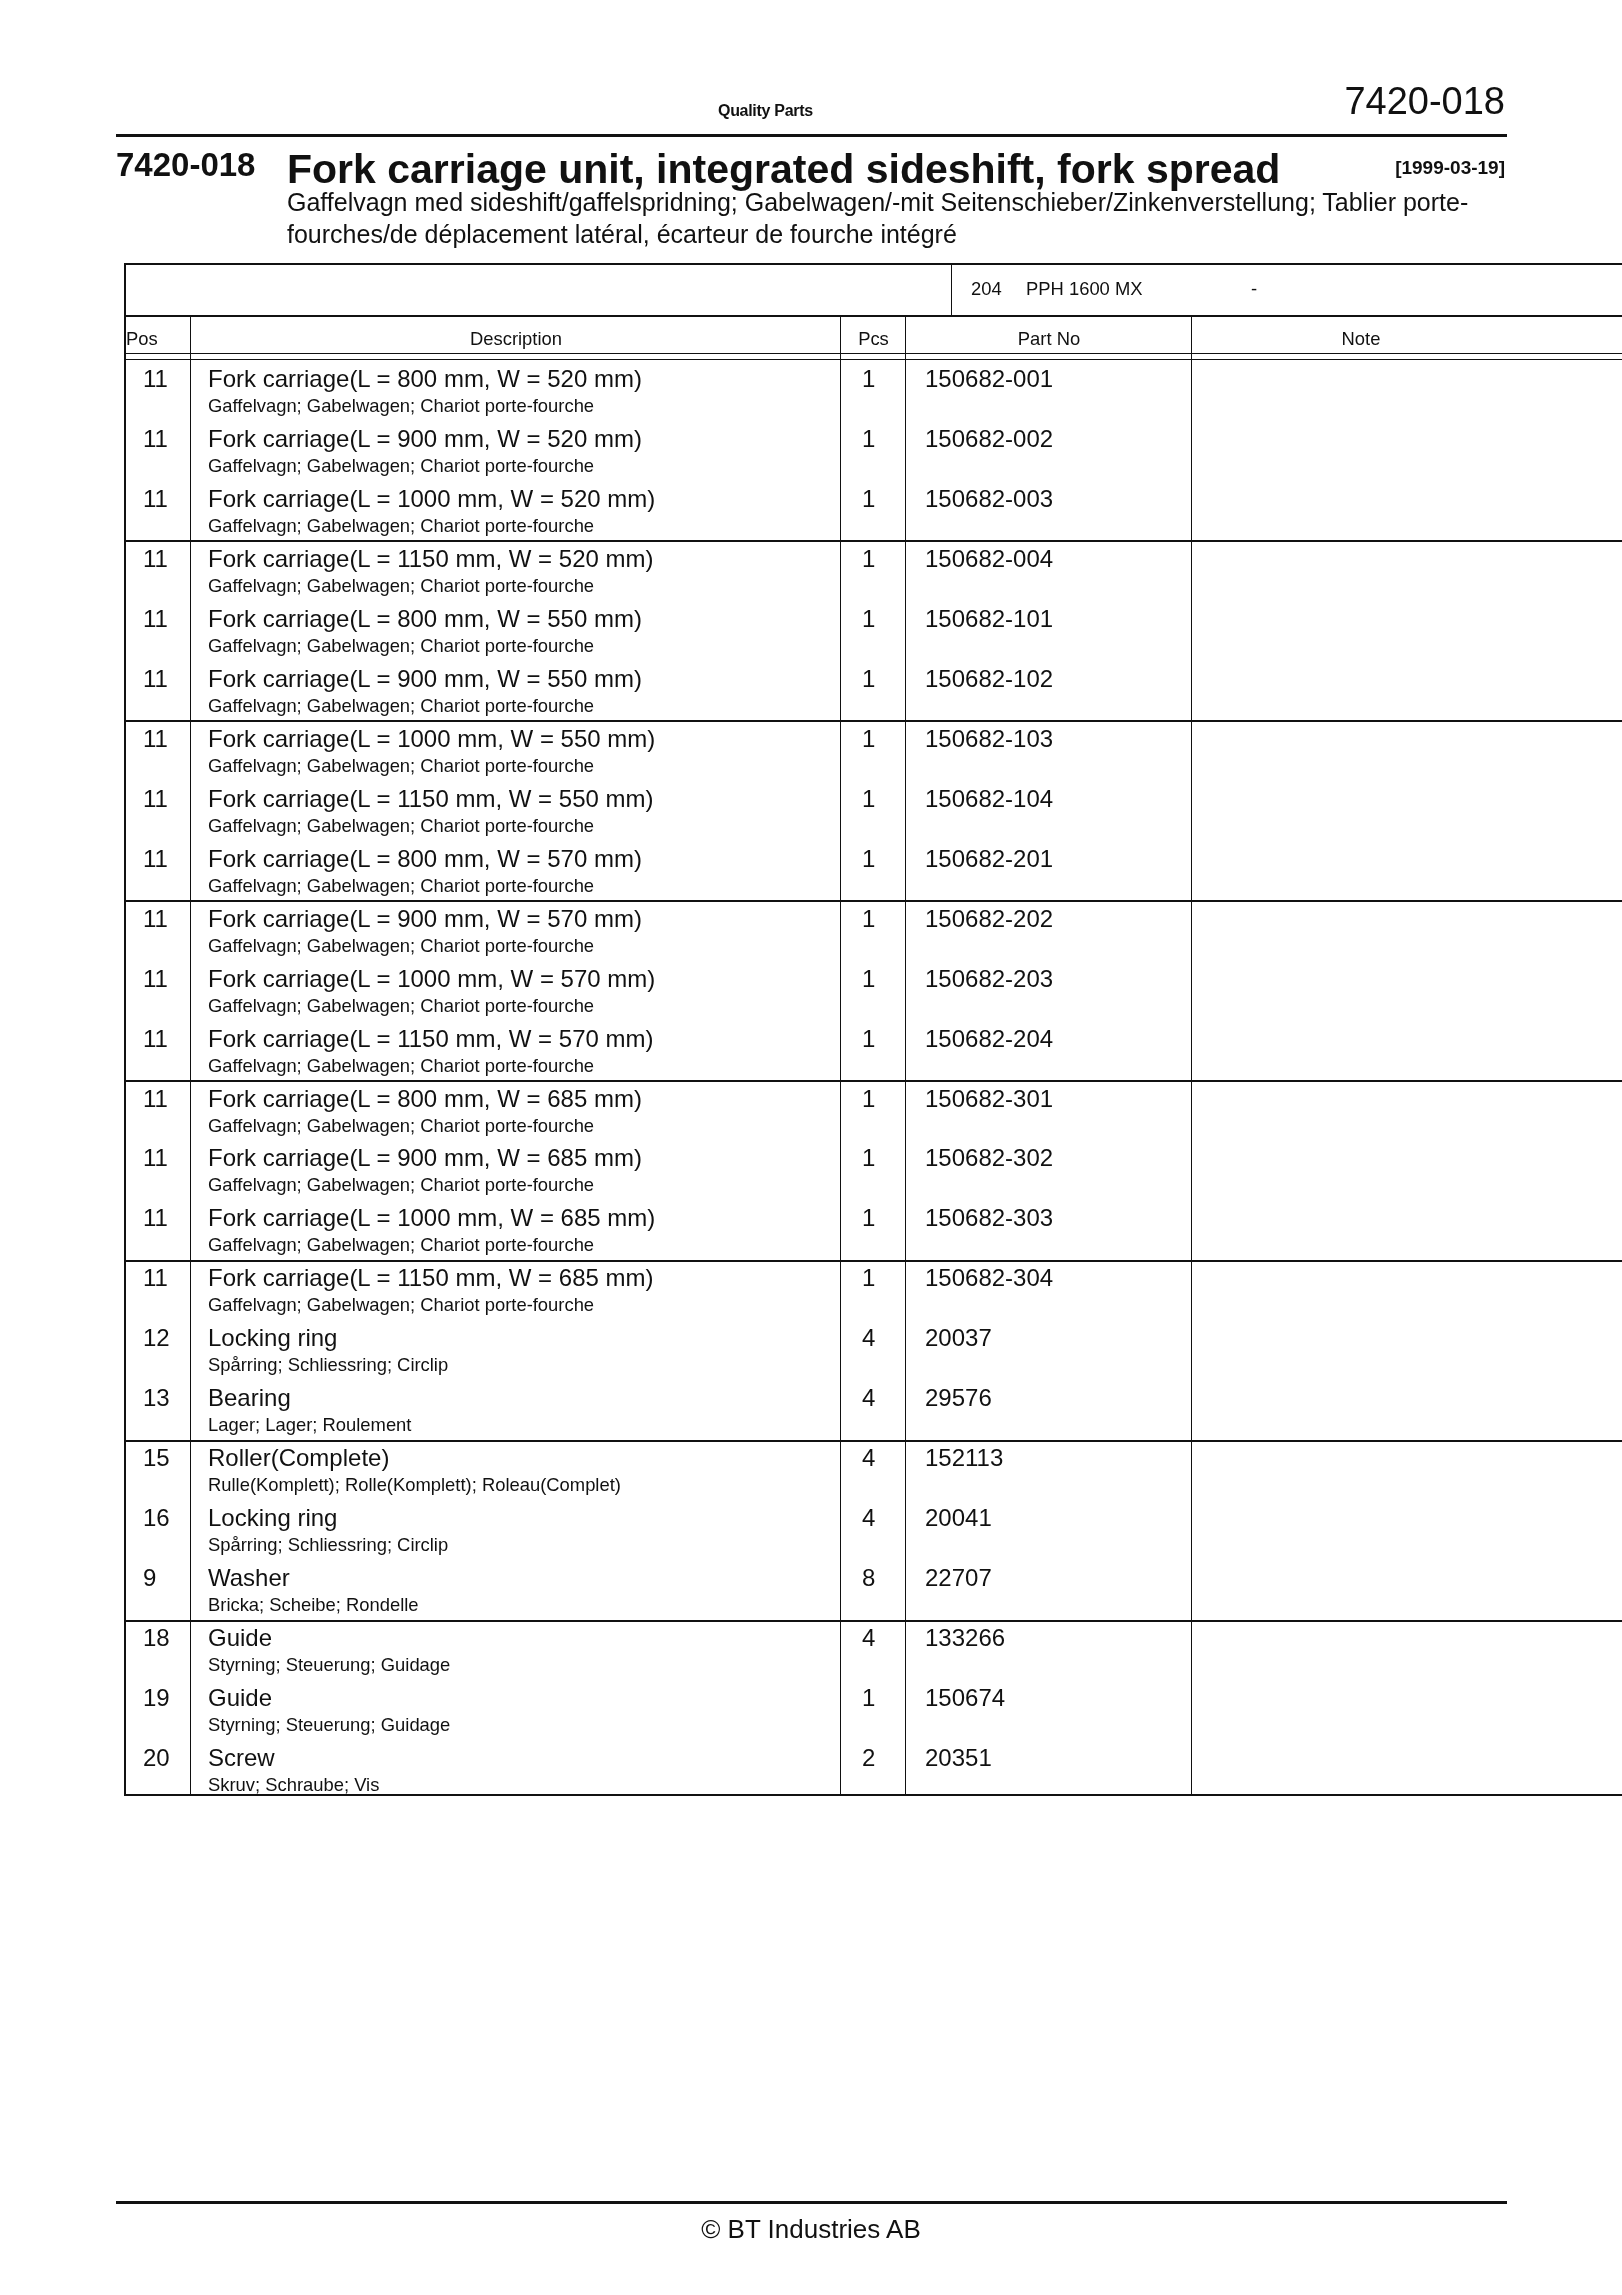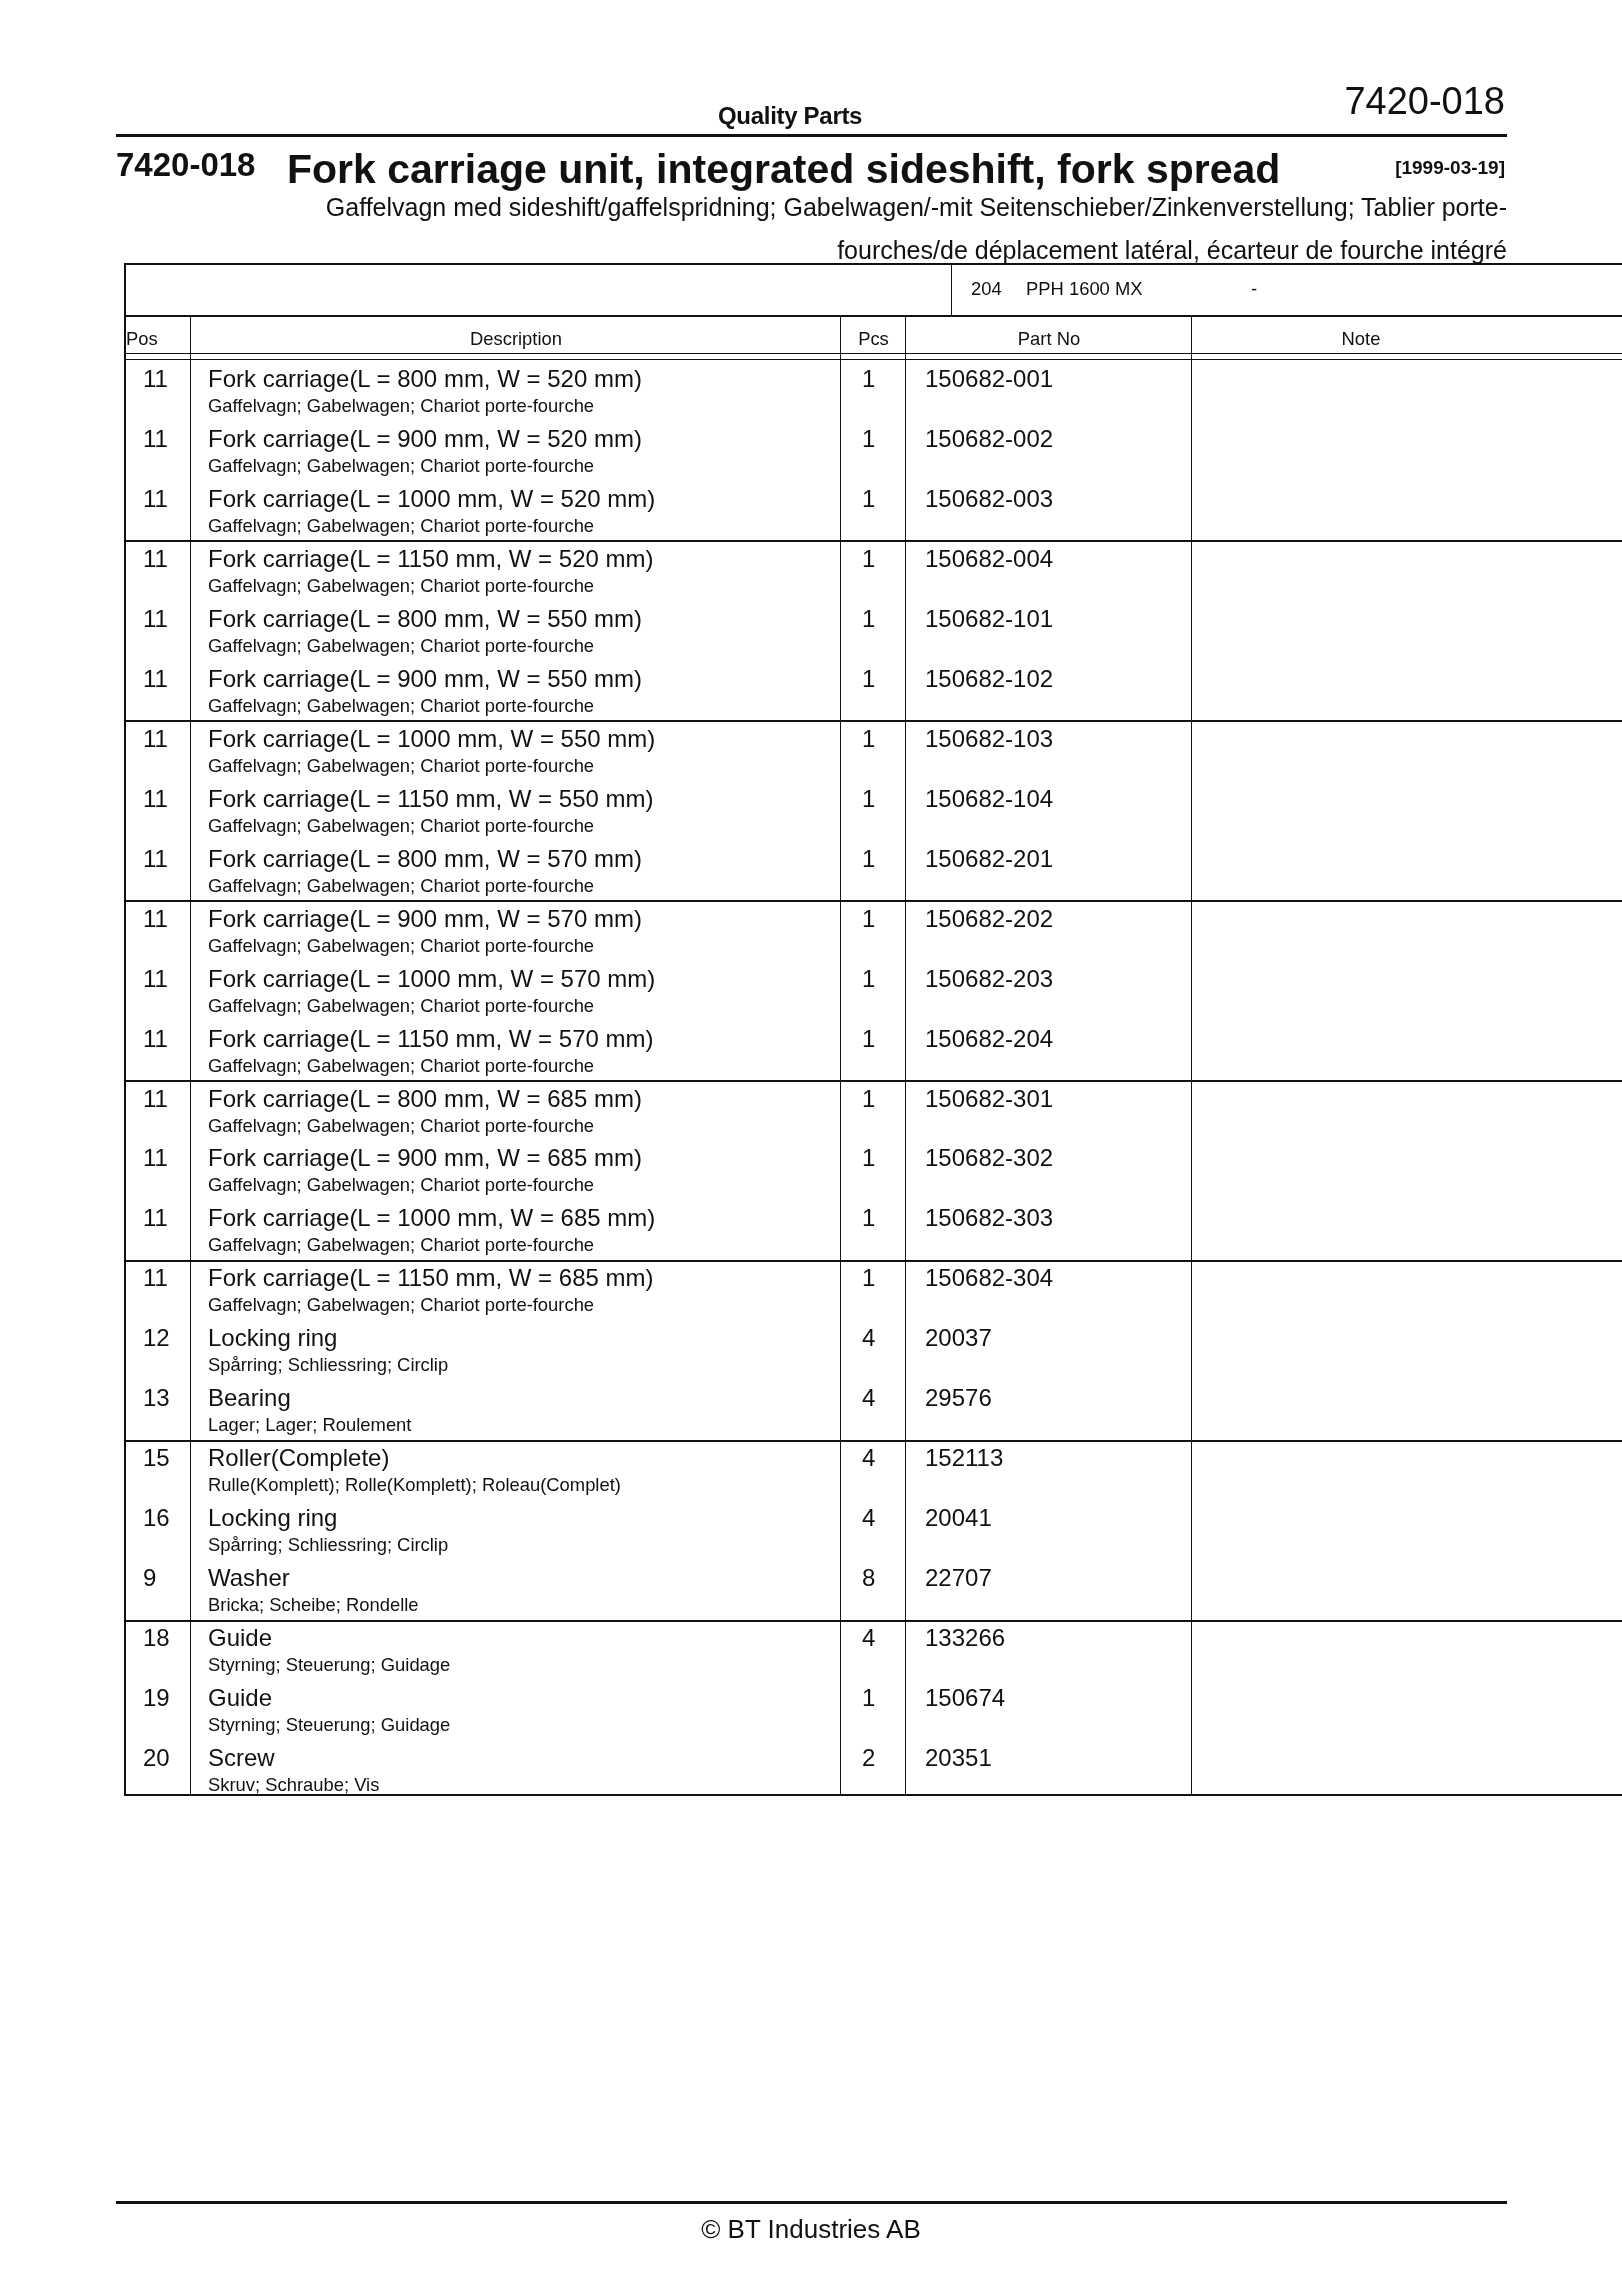--- a/index.html
+++ b/index.html
@@ -1,24 +1,24 @@
 <!DOCTYPE html>
 <html style="font-size:11px"><head>
 <meta charset="utf-8">
 <style>
   html, body { margin:0; padding:0; background:#ffffff; }
   body { width:1622px; height:2295px; position:relative; overflow:hidden; font-family:"Liberation Sans", sans-serif; color:#111; }
   .abs { position:absolute; }
-  #hdr-center { left:718px; top:102px; font-size:24px; font-weight:bold; letter-spacing:-0.3px; }
+  #hdr-center { left:718px; top:102px; font-size:16px; font-weight:bold; letter-spacing:-0.3px; }
   #hdr-right { right:117px; top:80px; font-size:38px; }
   #hdr-rule { left:116px; top:134px; width:1391px; height:3.4px; background:#111; }
   #doc-no { left:116px; top:146px; font-size:33px; font-weight:bold; }
   #doc-title { left:287px; top:146px; font-size:41px; font-weight:bold; }
   #doc-date { right:117px; top:157px; font-size:19px; font-weight:bold; }
-  #doc-sub { left:287px; top:186px; width:1220px; font-size:25px; line-height:43px;text-align:right; }
+  #doc-sub { left:287px; top:186px; width:1220px; font-size:25px; line-height:32px; }
   #tbl { left:124px; top:263px; width:1573px; height:1533px; border:2px solid #111; box-sizing:border-box; }
   .hline { position:absolute; left:0; right:0; background:#111; }
   .vline { position:absolute; width:1.4px; background:#111; }
   .cell { position:absolute; }
   .th { font-size:18.4px; top:63px; }
   .model { font-size:18.4px; top:13px; }
   .row { position:absolute; left:0; right:0; height:60px; }
   .r-pos { position:absolute; left:17px; top:2.7px; font-size:24px; }
   .r-main { position:absolute; left:82px; top:2.7px; font-size:24px; white-space:nowrap; }
   .r-sub { position:absolute; left:82px; top:33px; font-size:18.4px; white-space:nowrap;text-align:center; }

